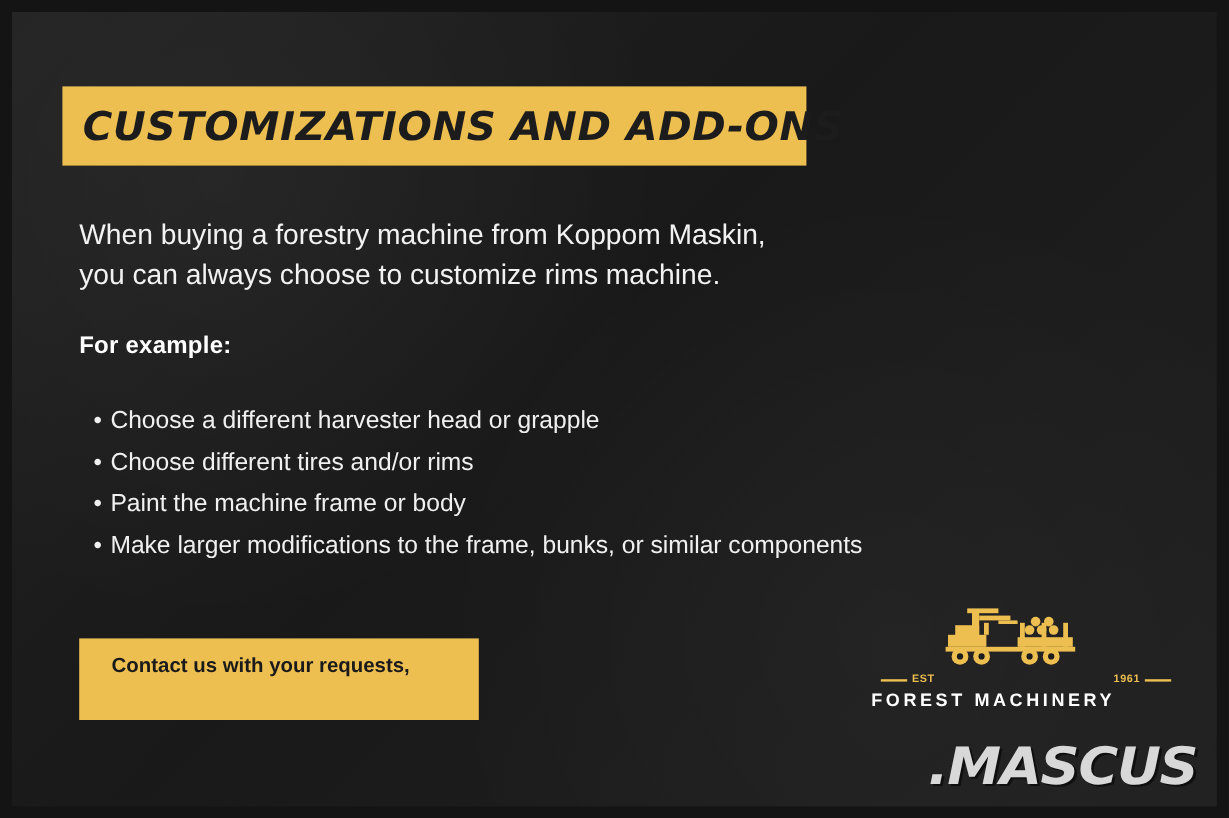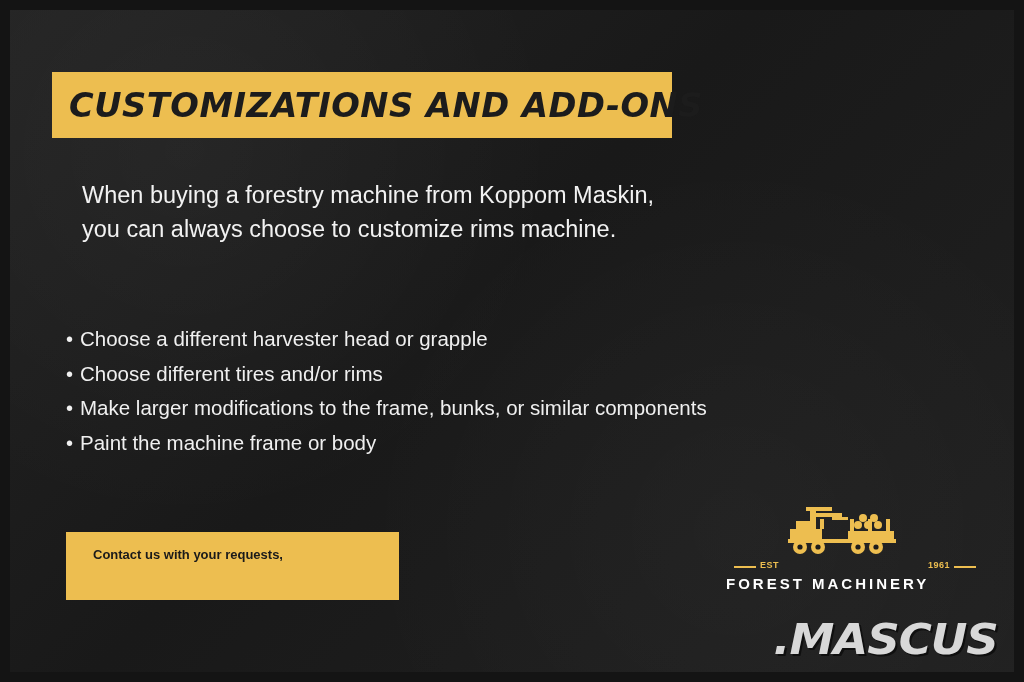--- a/index.html
+++ b/index.html
@@ -54,21 +54,21 @@
     letter-spacing: 0.5px;
     color: #1c1c1c;
     white-space: nowrap;
     transform: scaleX(1.02);
     transform-origin: left center;
   }
 
   
   .intro {
     position: absolute;
-    left: 82px;
+    left: 66px;
     top: 178px;
     width: 760px;
     color: #f2f2f2;
     font-size: 23.5px;
     line-height: 34px;
     font-family: "Liberation Sans", sans-serif;
   }
   .intro .line { display: block; white-space: nowrap; }
 
   
@@ -82,21 +82,21 @@
     letter-spacing: 0.2px;
   }
 
   
   .bullets {
     position: absolute;
     left: 66px;
     top: 322px;
     width: 800px;
     list-style: none;
-    margin: 0;
+    margin: 12px;
     padding: 0;
   }
   .bullets li {
     color: #f0f0f0;
     font-size: 20.5px;
     line-height: 34.5px;
     white-space: nowrap;
     position: relative;
     padding-left: 14px;
   }
@@ -116,21 +116,21 @@
     top: 532px;
     width: 333px;
     height: 68px;
     background: #edbe50;
     box-sizing: border-box;
     padding: 11px 0 0 27px;
   }
   .contact-box .cline {
     display: block;
     color: #1a1a1a;
-    font-size: 13px;
+    font-size: 17px;
     font-weight: bold;
     line-height: 23px;
     white-space: nowrap;
   }
 
   
   .logo {
     position: absolute;
     left: 726px;
     top: 505px;
@@ -209,26 +209,27 @@
 
   <div class="title-banner">
     <span class="title-text">CUSTOMIZATIONS AND ADD-ONS</span>
   </div>
 
   <div class="intro">
     <span class="line">When buying a forestry machine from Koppom Maskin,</span>
     <span class="line">you can always choose to customize rims machine.</span>
   </div>
 
+  <div class="example-heading">For example:</div>
 
   <ul class="bullets">
     <li>Choose a different harvester head or grapple</li>
     <li>Choose different tires and/or rims</li>
+    <li>Paint the machine frame or body</li>
     <li>Make larger modifications to the frame, bunks, or similar components</li>
-    <li>Paint the machine frame or body</li>
   </ul>
 
   <div class="contact-box">
     <span class="cline">Contact us with your requests,</span>
   </div>
 
   <div class="logo">
     <svg class="logo-art" viewBox="0 0 210 55">
       <g fill="#edbe50">
 

